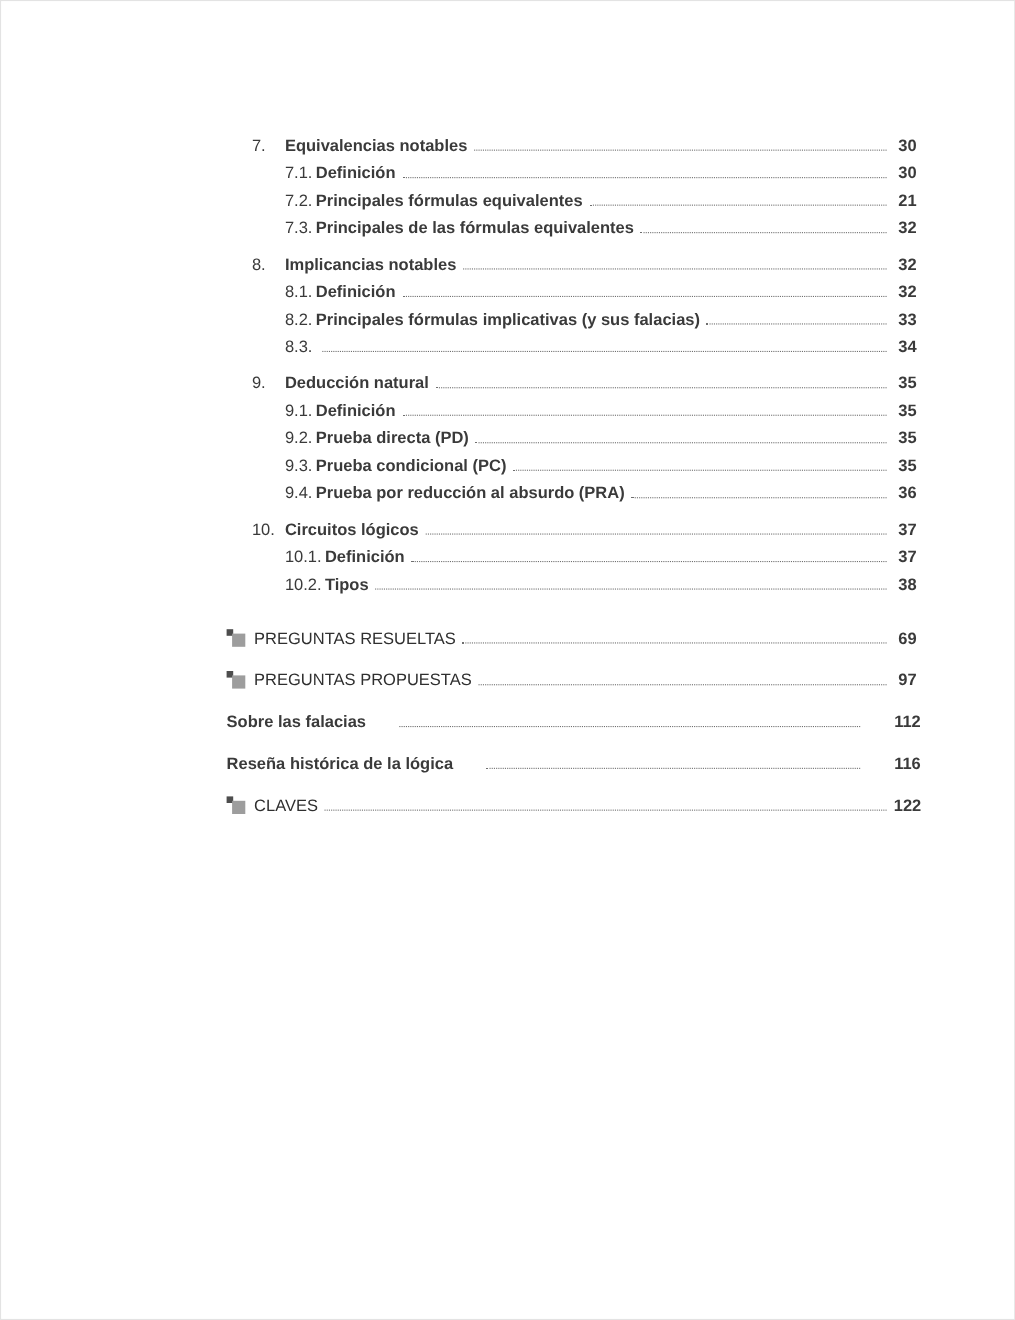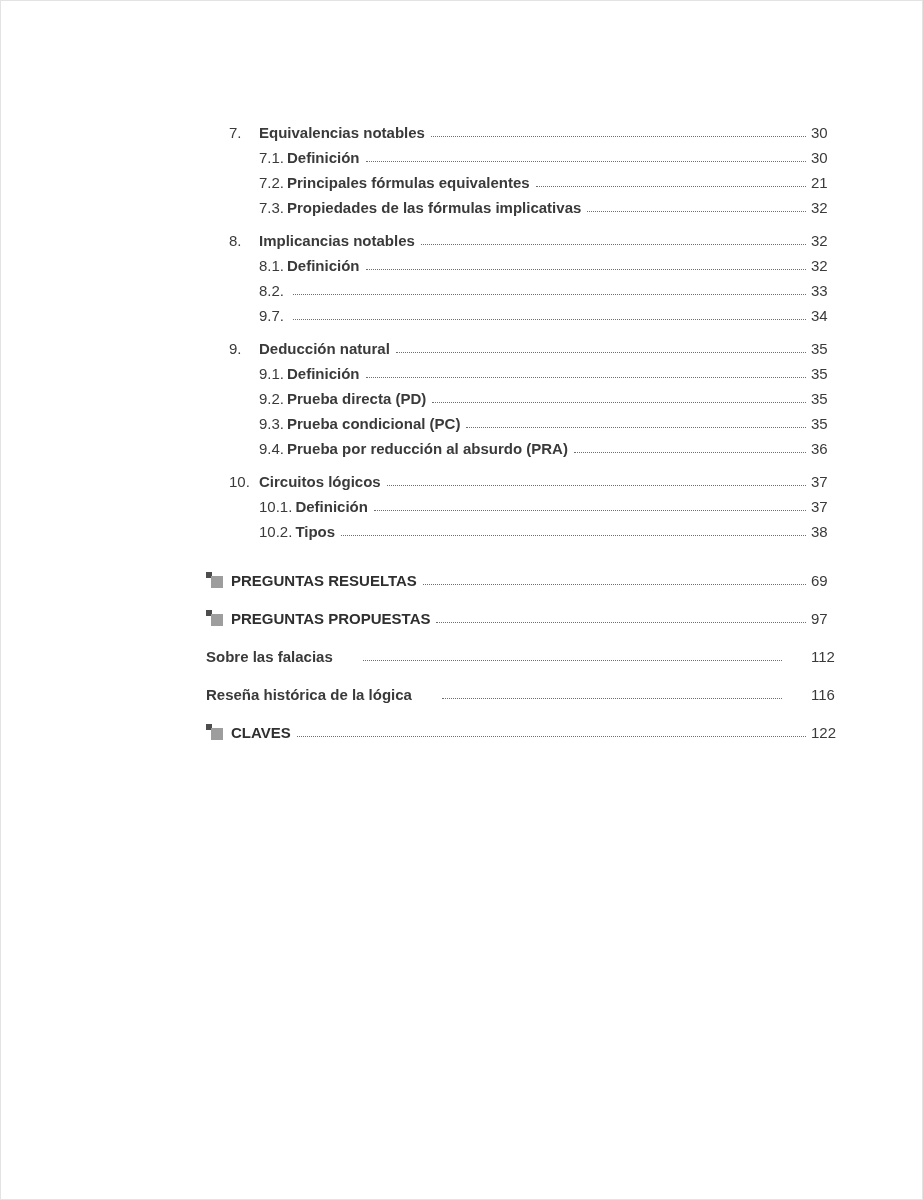--- a/index.html
+++ b/index.html
@@ -27,38 +27,38 @@
     display: flex;
     align-items: flex-end;
     height: 25px;
     font-size: 15px;
     line-height: 1.15;
   }
   .row.l1 { padding-left: 23px; margin-top: 8px; }
   .row.l1:first-child { margin-top: 0; }
   .row.l2 { padding-left: 53px; }
   .row.section { margin-top: 13px; }
-  .row.section .title { font-weight: bold; color: #2f2f2f; }
+  .row.section .title { font-weight: normal; color: #2f2f2f; }
   .row.section.first-section { margin-top: 24px; }
   .row.plain { margin-top: 13px; gap: 24px; }
   .num { flex: 0 0 auto; }
   .l1 .num { width: 30px; }
   .l2 .num { margin-right: 3px; }
   .title { flex: 0 0 auto; white-space: nowrap; font-weight: bold; }
   .leader {
     flex: 1 1 auto;
     border-bottom: 1px dotted #6e6e6e;
     margin: 0 5px 4px 6px;
     min-width: 12px;
   }
   .pagenum {
     flex: 0 0 auto;
     min-width: 28px;
-    text-align: left;
-    font-weight: normal;
+    text-align: center;
+    font-weight: bold;
   }
   .marker {
     position: relative;
     width: 18px;
     height: 16px;
     margin-right: 7px;
     margin-bottom: 1px;
     flex: 0 0 auto;
   }
   .marker .sq-small {
@@ -92,43 +92,44 @@
         <span class="pagenum">30</span>
       </div>
       <div class="row l2">
         <span class="num">7.2.</span>
         <span class="title">Principales fórmulas equivalentes</span>
         <span class="leader"></span>
         <span class="pagenum">21</span>
       </div>
       <div class="row l2">
         <span class="num">7.3.</span>
-        <span class="title">Propiedades de las fórmulas implicativas</span>
+        <span class="title">Principales de las fórmulas equivalentes</span>
         <span class="leader"></span>
         <span class="pagenum">32</span>
       </div>
       <div class="row l1">
         <span class="num">8.</span>
         <span class="title">Implicancias notables</span>
         <span class="leader"></span>
         <span class="pagenum">32</span>
       </div>
       <div class="row l2">
         <span class="num">8.1.</span>
         <span class="title">Definición</span>
         <span class="leader"></span>
         <span class="pagenum">32</span>
       </div>
       <div class="row l2">
         <span class="num">8.2.</span>
+        <span class="title">Principales fórmulas implicativas (y sus falacias)</span>
         <span class="leader"></span>
         <span class="pagenum">33</span>
       </div>
       <div class="row l2">
-        <span class="num">9.7.</span>
+        <span class="num">8.3.</span>
         <span class="leader"></span>
         <span class="pagenum">34</span>
       </div>
       <div class="row l1">
         <span class="num">9.</span>
         <span class="title">Deducción natural</span>
         <span class="leader"></span>
         <span class="pagenum">35</span>
       </div>
       <div class="row l2">

